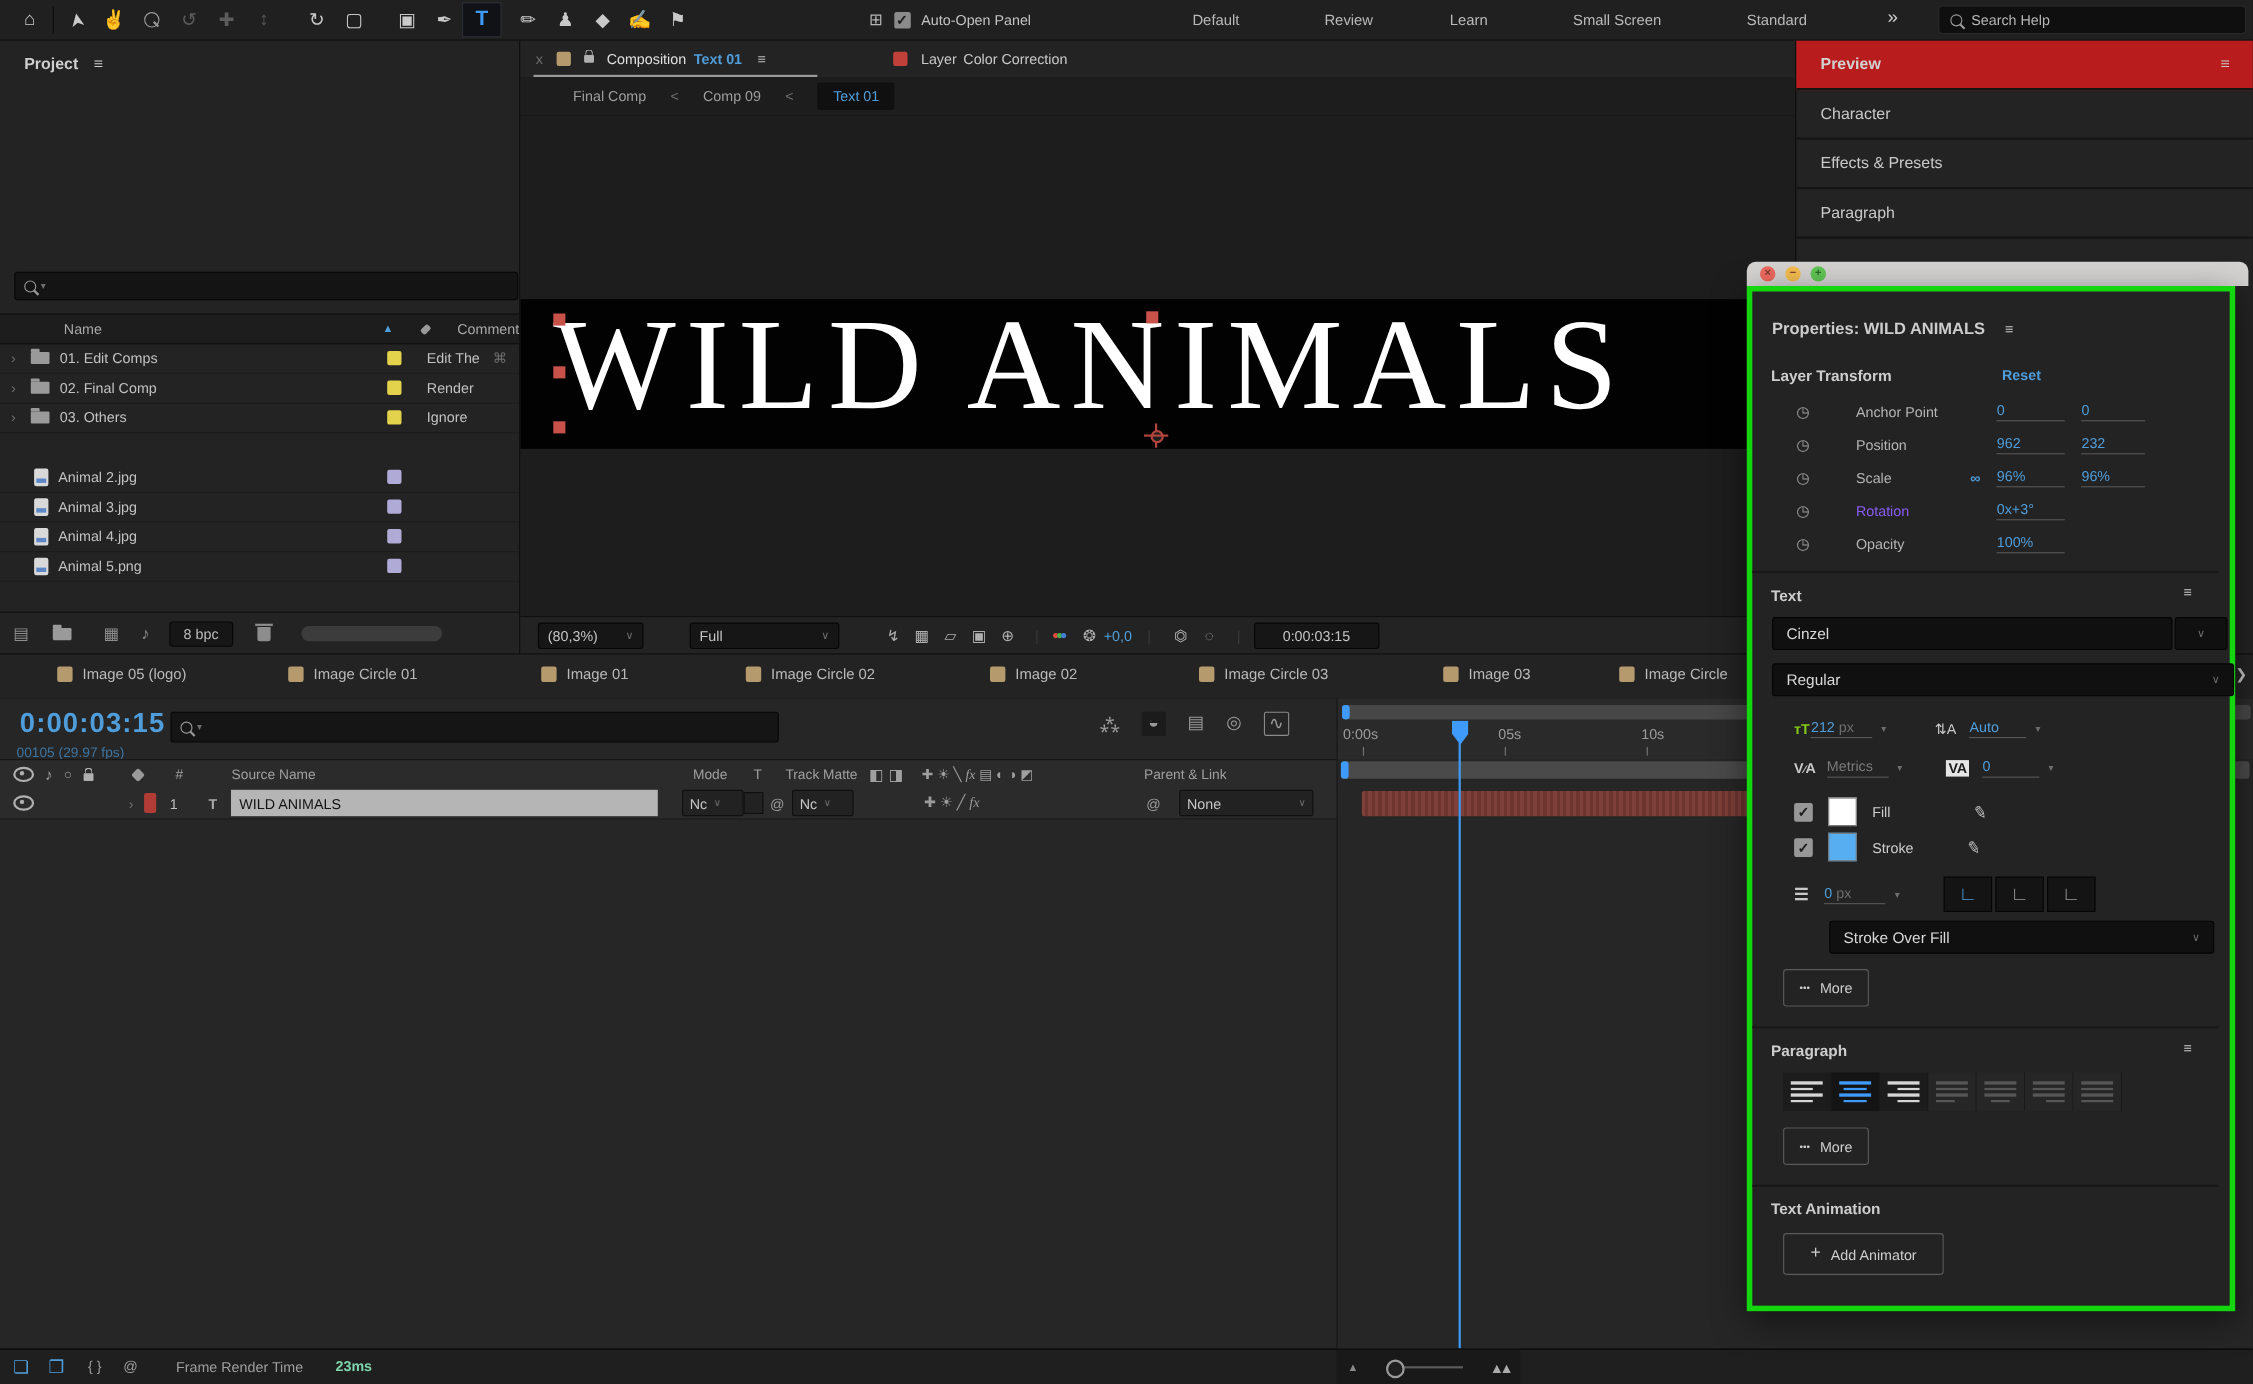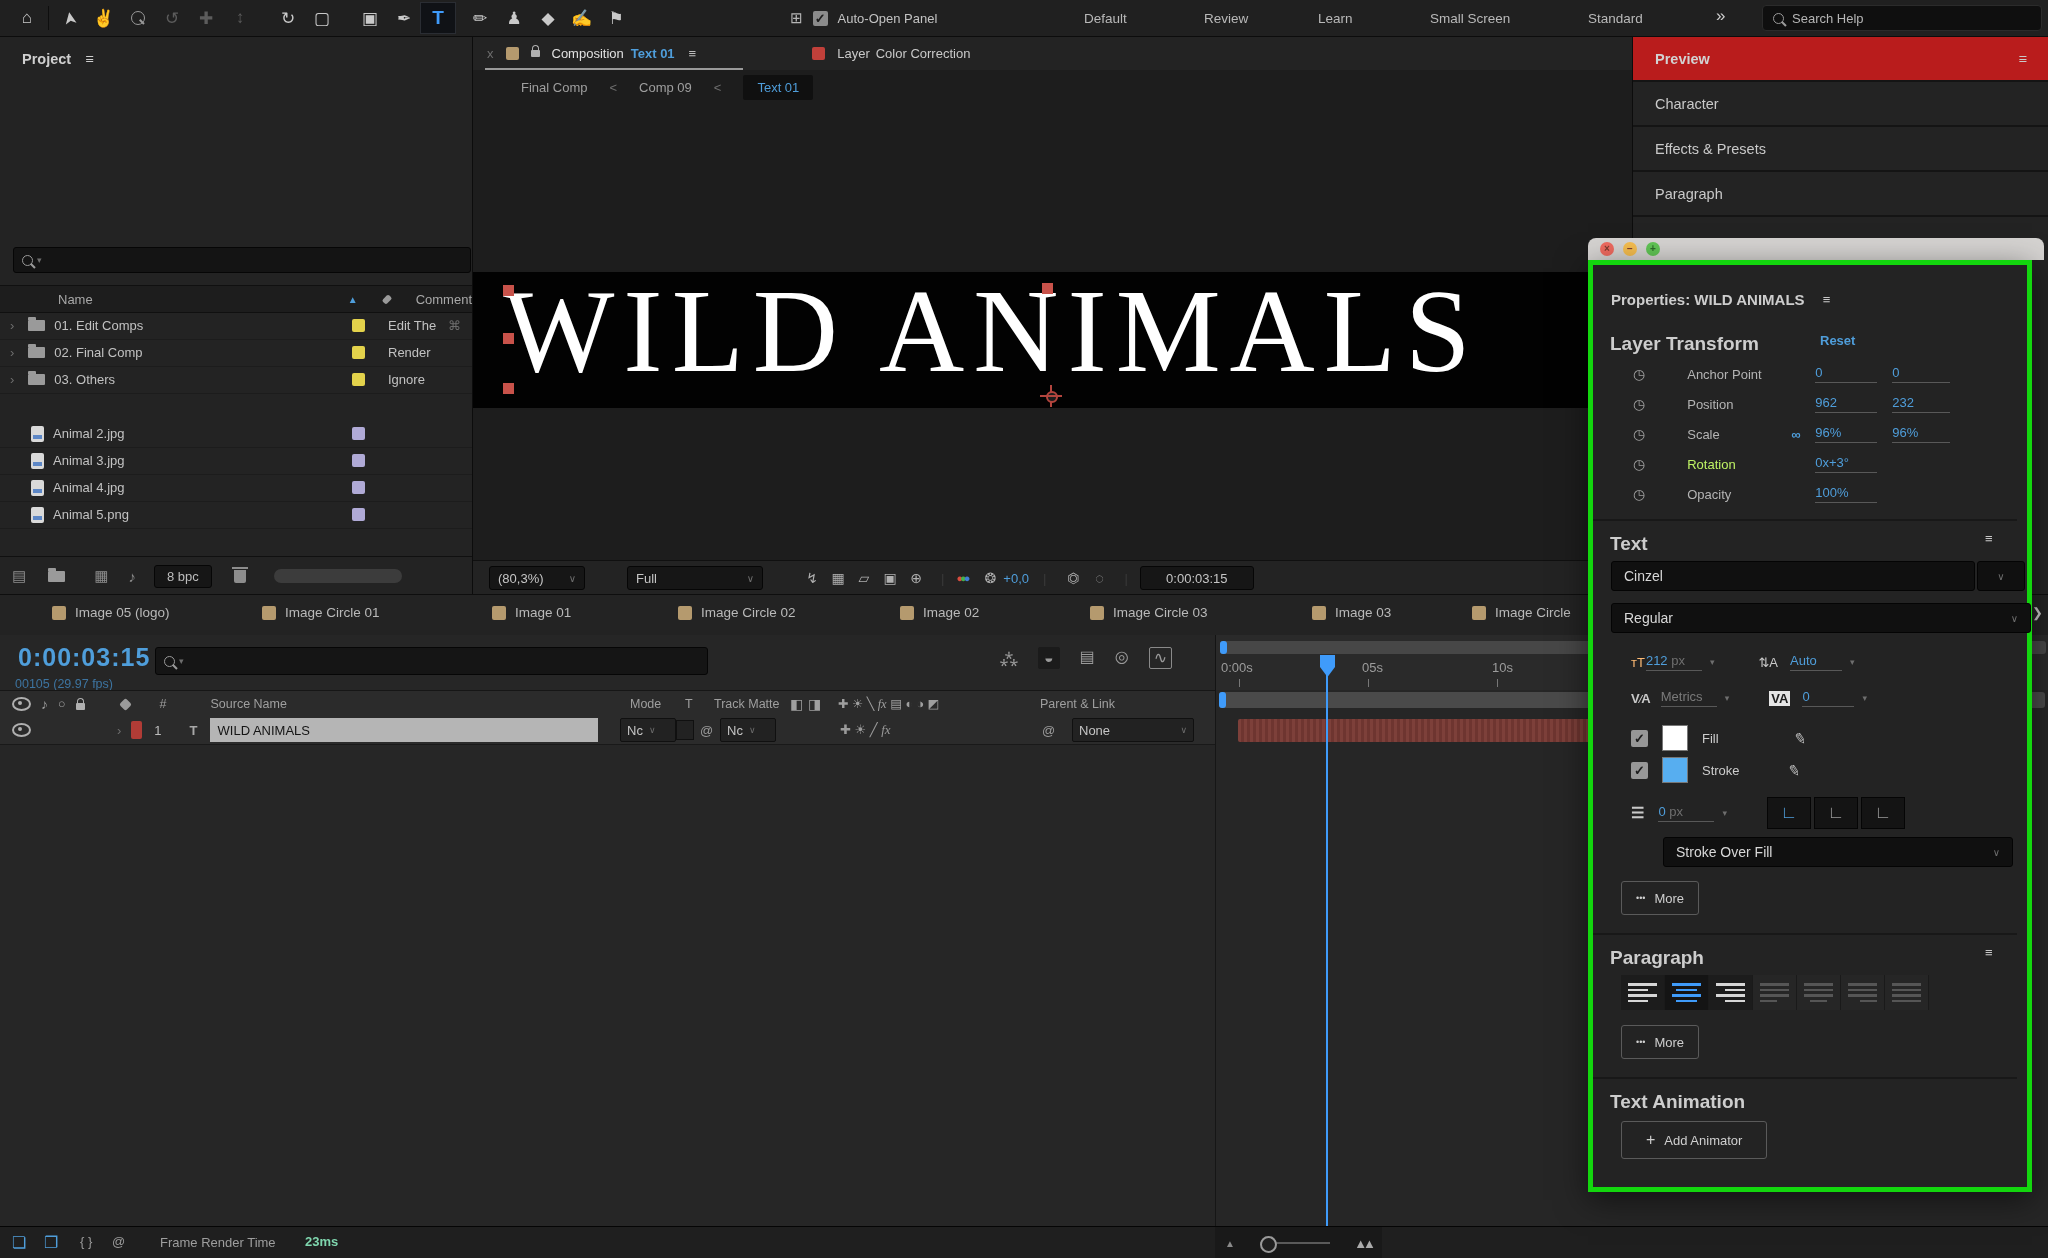--- a/index.html
+++ b/index.html
@@ -92,21 +92,21 @@
   
   .statusbar{left:0;top:1226px;width:2048px;height:32px;background:#1f1f1f;border-top:1px solid #050505}
   .zoomstrip{position:absolute;left:1215px;top:0;width:167px;height:32px;background:#191919;display:flex;align-items:center;justify-content:space-between;padding:0 10px;box-sizing:border-box}
   .knobtrack{width:70px;height:2px;background:#5a5a5a;position:relative}
   .knob{position:absolute;left:0;top:-6px;width:13px;height:13px;border:2px solid #9a9a9a;border-radius:50%;background:#1f1f1f}
 
   
   .fp-title{left:1588px;top:238px;width:444px;height:22px;background:#d5d3d1;border-radius:8px 8px 0 0;display:flex;align-items:center;padding-left:12px;gap:9px}
   .tl-dot{width:14px;height:14px;border-radius:50%;font-size:10px;line-height:14px;text-align:center;color:#7a3b2e;font-weight:bold}
   .fpanel{left:1588px;top:260px;width:434px;height:922px;background:#232323;border:5px solid #13d60e;box-shadow:0 8px 30px rgba(0,0,0,.5)}
-  .fp-h{color:#cdcdcd;font-weight:bold;font-size:19px}
+  .fp-h{color:#cdcdcd;font-weight:bold;font-size:14px}
   .stopwatch{color:#9c9c9c;font-size:14px}
   .val{color:#4f9edb;border-bottom:1px solid #585858;min-width:62px;display:inline-block;padding-bottom:2px}
   .val.sm{min-width:58px}
   .fp-dd{background:#101010;border:1px solid #040404;border-radius:3px;height:28px;display:flex;align-items:center;padding:0 12px;color:#d8d8d8;font-size:14px;justify-content:space-between}
   .cb{width:17px;height:17px;background:#979797;border-radius:2px;color:#1c1c1c;font-size:13px;font-weight:bold;text-align:center;line-height:17px}
   .sw{width:24px;height:24px;border:1px solid #777}
   .joinbtn{width:42px;height:30px;background:#141414;border:1px solid #050505;display:flex;align-items:center;justify-content:center;font-size:17px;font-weight:bold}
   .morebtn{border:1px solid #5a5a5a;border-radius:3px;height:32px;display:inline-flex;align-items:center;padding:0 14px;gap:9px;color:#cfcfcf}
   .alignbtn{width:44px;height:35px;background:#262626;display:flex;flex-direction:column;justify-content:center;gap:3px;padding:0 7px;box-sizing:border-box;border-right:1px solid #1a1a1a}
   .alignbtn i{height:2.5px;background:#d6d6d6;display:block}
@@ -471,21 +471,21 @@
   <div class="abs row" style="left:40px;top:160px">
     <span class="stopwatch">◷</span>
     <span style="margin-left:42px;width:104px;color:#b4b4b4">Scale</span>
     <span class="blue" style="width:24px;font-weight:bold">∞</span>
     <span class="val">96%</span>
     <span style="width:15px"></span>
     <span class="val sm">96%</span>
   </div>
   <div class="abs row" style="left:40px;top:190px">
     <span class="stopwatch">◷</span>
-    <span style="margin-left:42px;width:128px;color:#bef264">Rotation</span>
+    <span style="margin-left:42px;width:128px;color:#8b5cf6">Rotation</span>
     <span class="val">0x+3°</span>
   </div>
   <div class="abs row" style="left:40px;top:220px">
     <span class="stopwatch">◷</span>
     <span style="margin-left:42px;width:128px;color:#b4b4b4">Opacity</span>
     <span class="val">100%</span>
   </div>
 
   <div class="fp-divider abs" style="left:0;top:254px;width:424px"></div>
 
@@ -497,21 +497,21 @@
   </div>
   <div class="fp-dd abs" style="left:384px;top:296px;width:22px;justify-content:center">
     <span class="dim" style="font-size:10px">∨</span>
   </div>
   <div class="fp-dd abs" style="left:18px;top:338px;width:394px">
     <span>Regular</span>
     <span class="dim" style="font-size:10px">∨</span>
   </div>
 
   <div class="abs row" style="left:38px;top:388px">
-    <span style="color:#fdba74;font-weight:normal">тT</span>
+    <span style="color:#84cc16;font-weight:bold">тT</span>
     <span class="val" style="margin-left:1px;min-width:56px"><span class="blue">212</span> <span class="dim">px</span></span>
     <span class="dim" style="margin-left:8px;font-size:9px">▾</span>
     <span style="margin-left:44px;color:#c9c9c9">⇅A</span>
     <span class="val" style="margin-left:12px;min-width:52px">Auto</span>
     <span class="dim" style="margin-left:8px;font-size:9px">▾</span>
   </div>
   <div class="abs row" style="left:38px;top:424px">
     <span style="color:#c9c9c9;font-weight:bold">V<span style="font-size:10px">⁄</span>A</span>
     <span class="val dim" style="margin-left:10px;min-width:56px;color:#7a7a7a">Metrics</span>
     <span class="dim" style="margin-left:8px;font-size:9px">▾</span>

